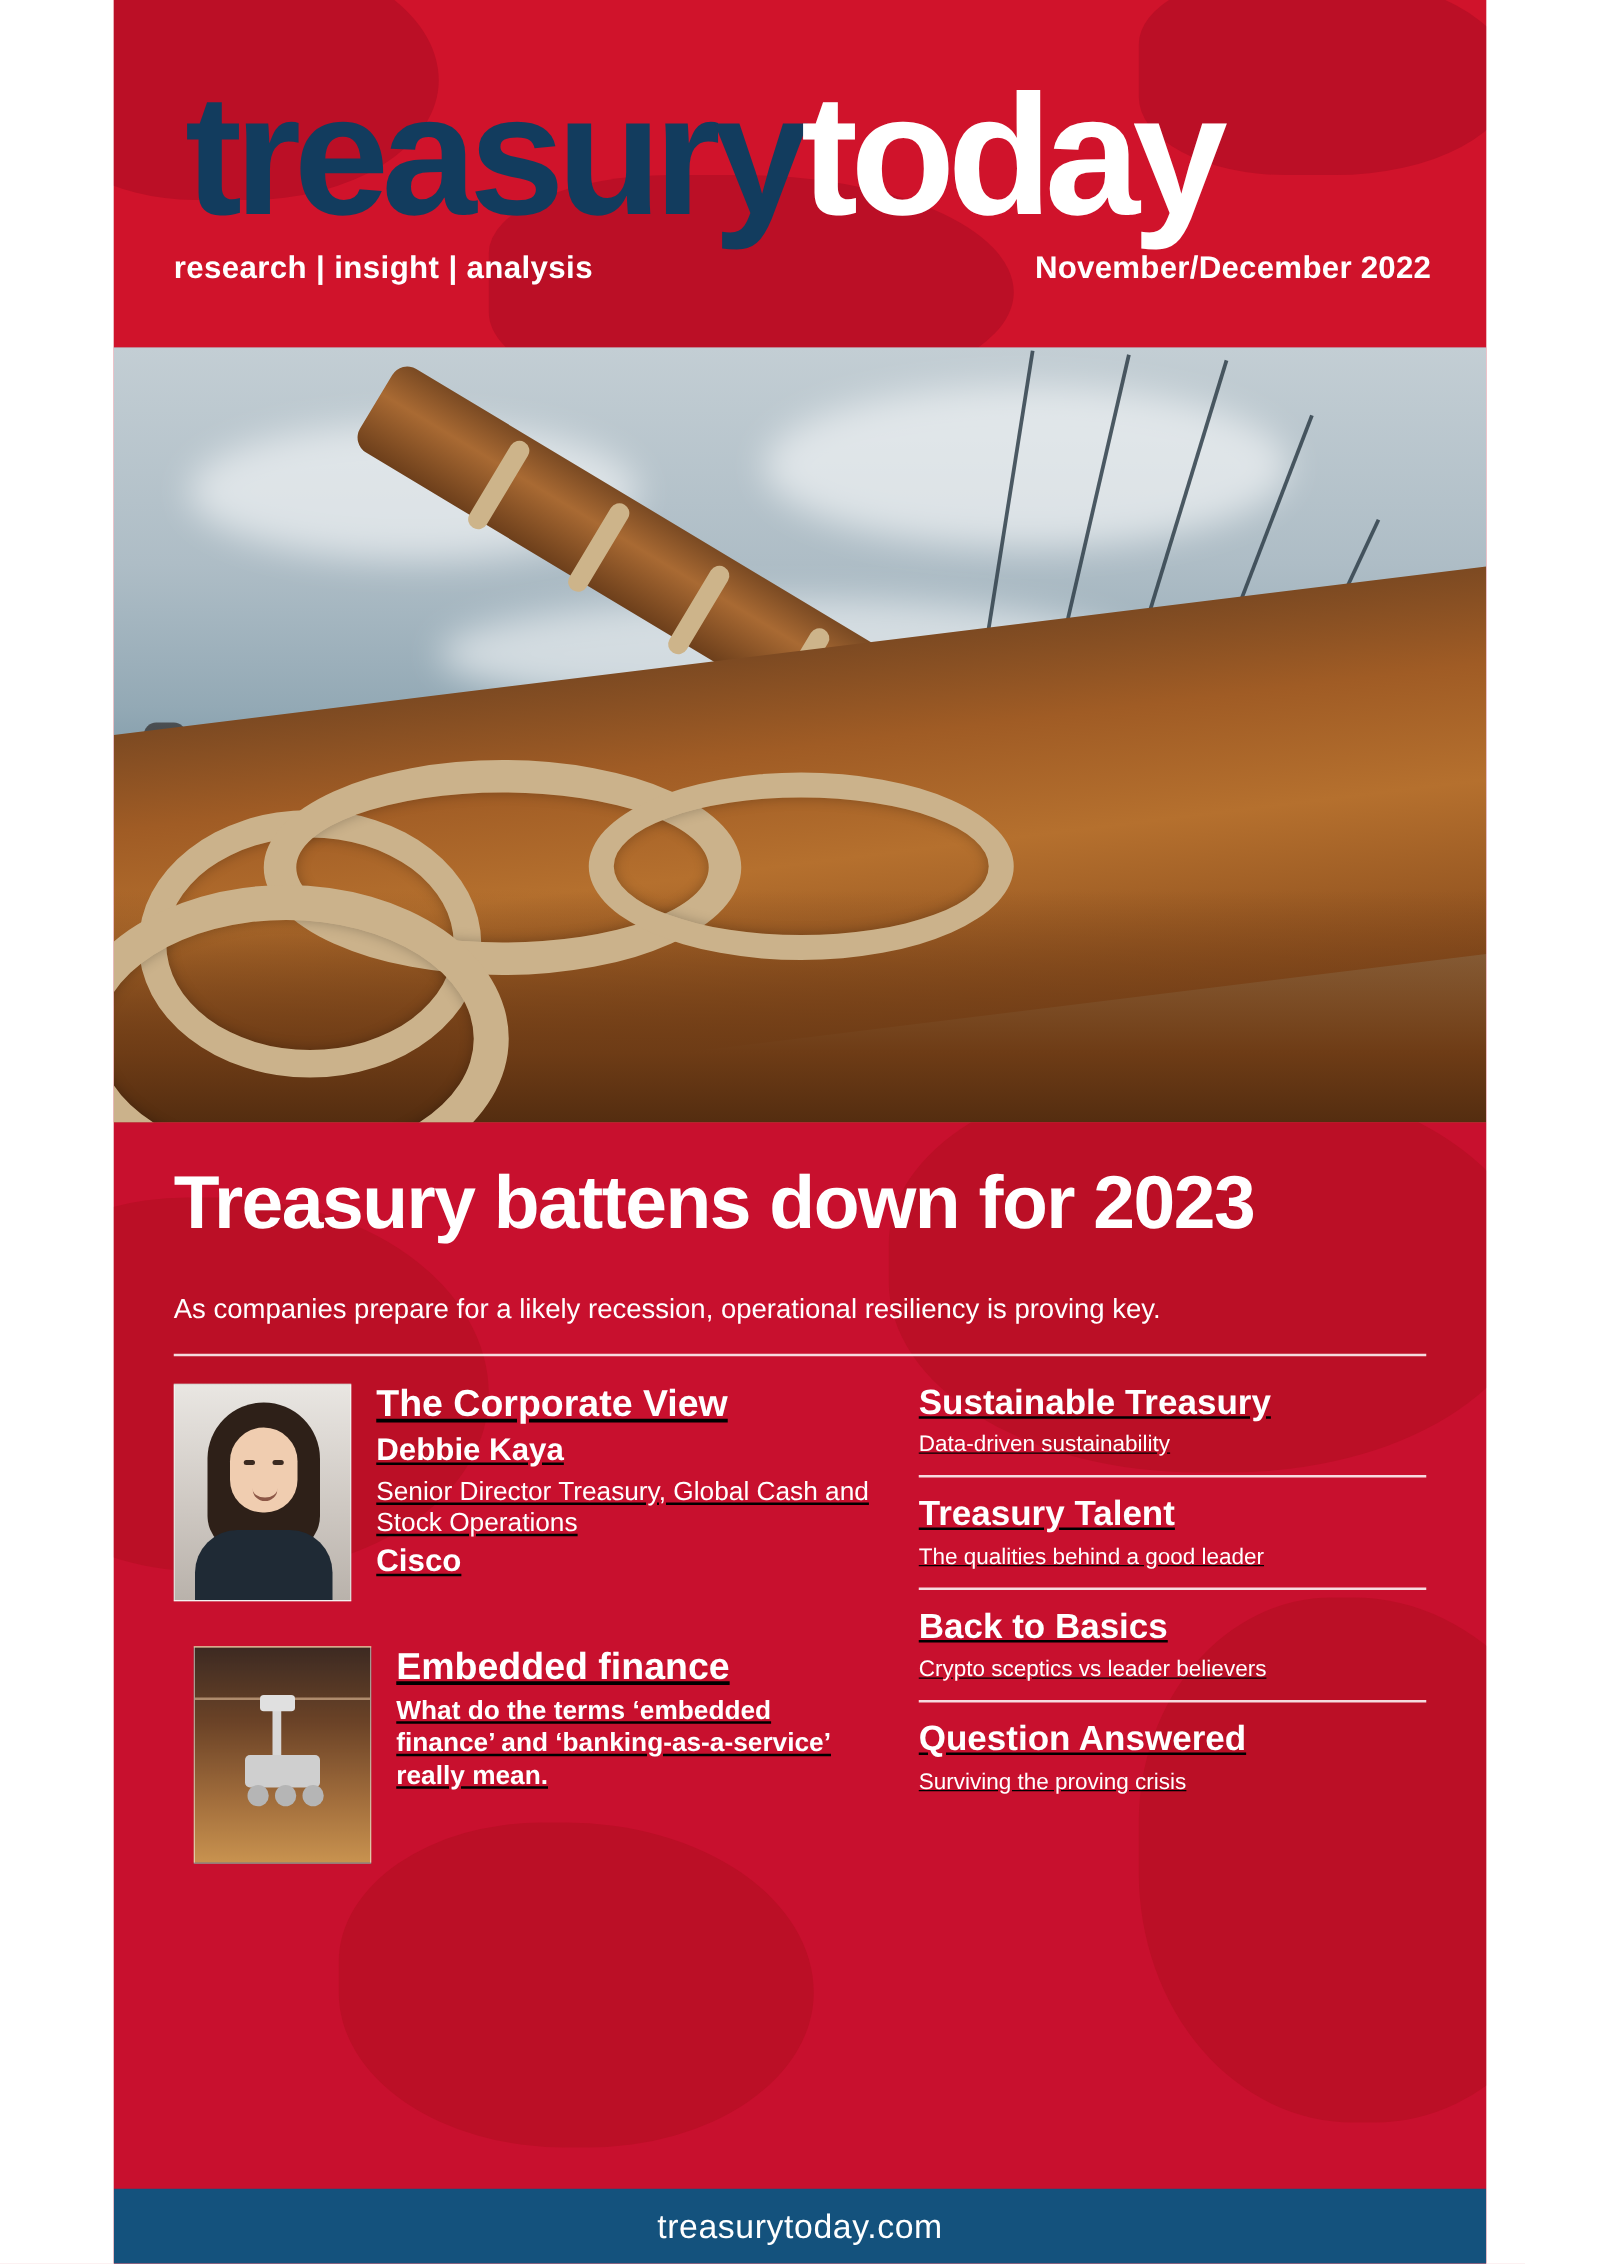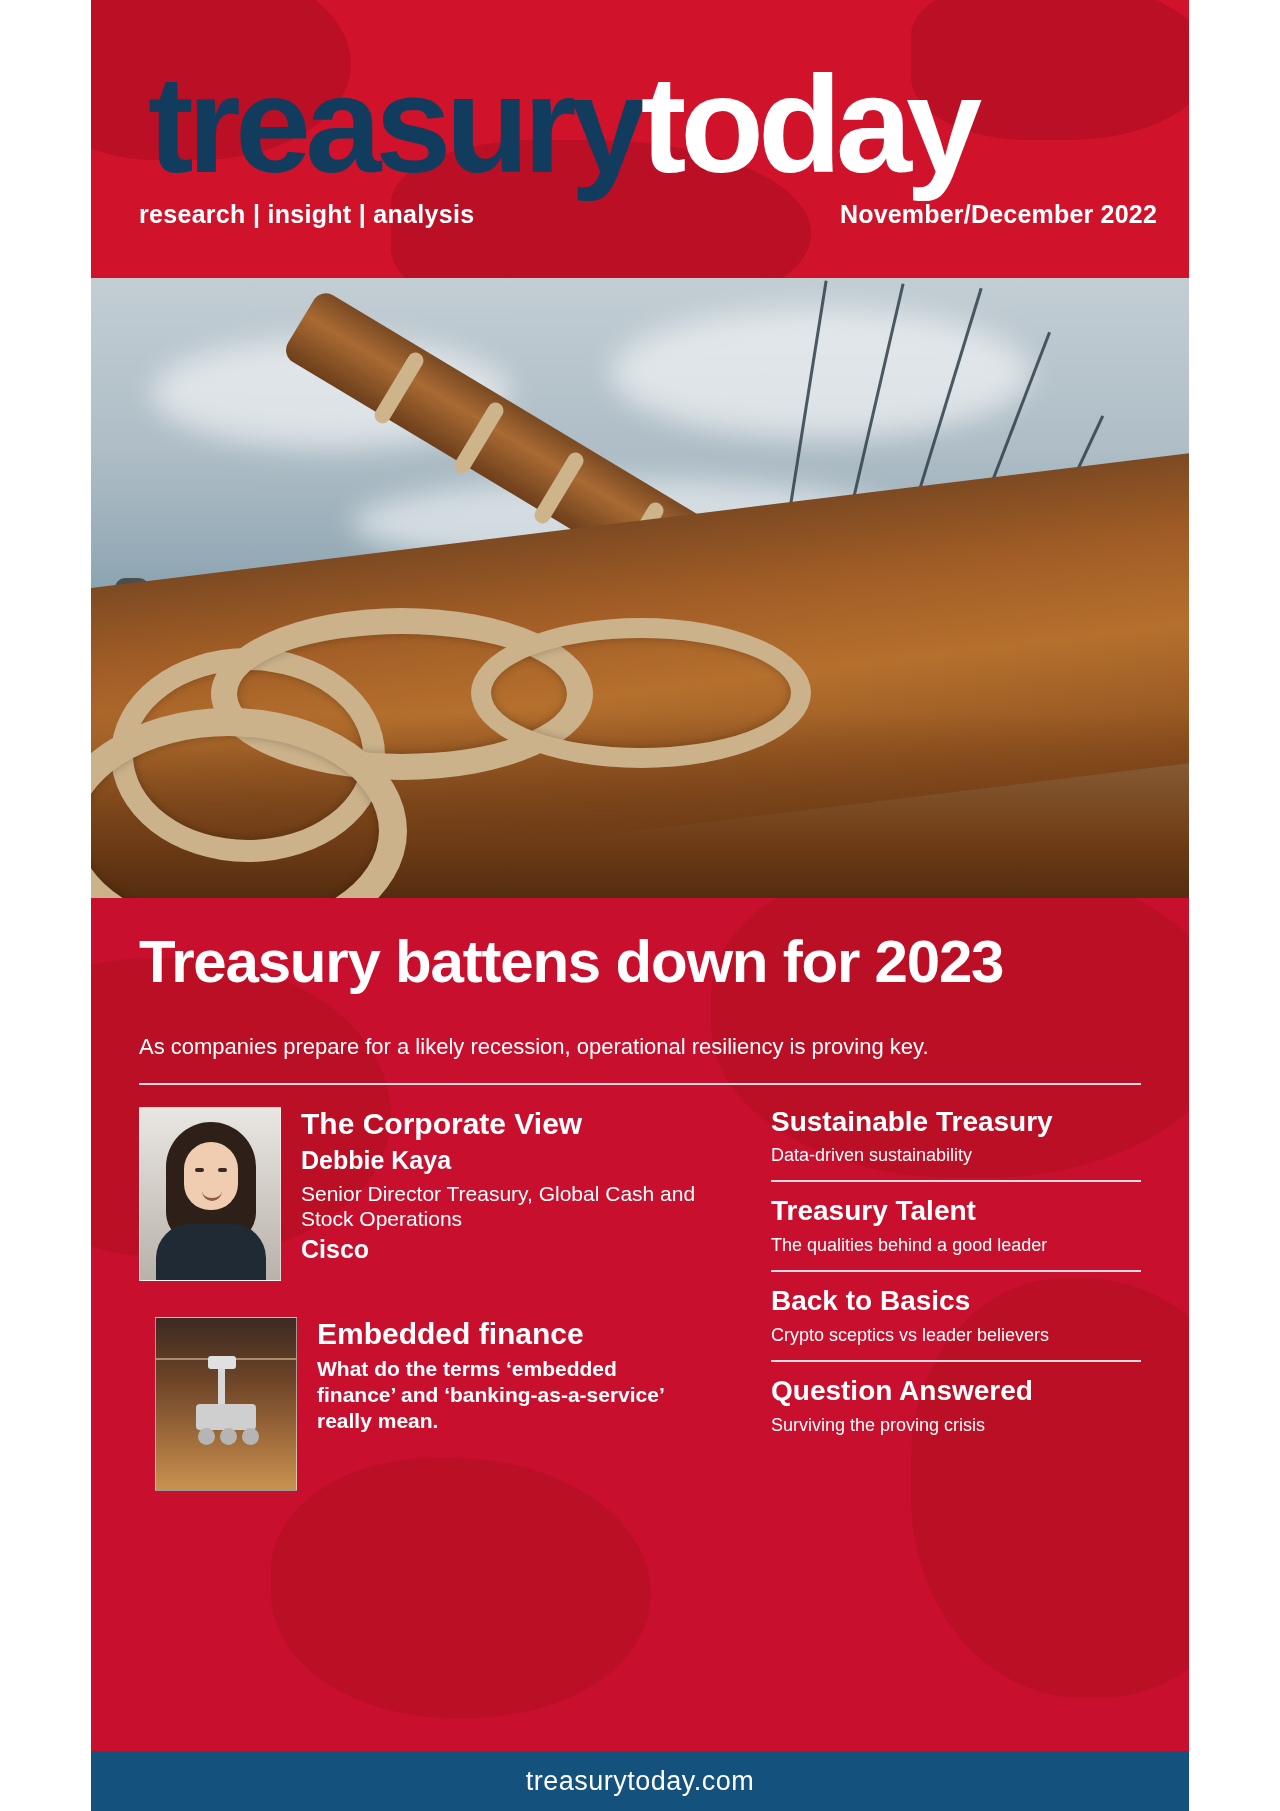--- a/index.html
+++ b/index.html
@@ -58,21 +58,21 @@
     position: absolute;
     left: 48px;
     top: 200px;
     color: #ffffff;
     font-size: 25px;
     font-weight: bold;
     letter-spacing: 0.3px;
   }
   .issue-date {
     position: absolute;
-    right: 32px;
+    right: 44px;
     top: 200px;
     color: #ffffff;
     font-size: 25px;
     font-weight: bold;
     letter-spacing: 0.2px;
   }
 
   
   .hero {
     position: relative;
@@ -179,22 +179,23 @@
     line-height: 1.25;
   }
   .rule {
     height: 2px;
     background: rgba(255,255,255,0.85);
     margin: 22px 0 0 0;
   }
 
   .columns {
     display: flex;
-    gap: 72px;
+    gap: 36px;
     margin-top: 22px;
+    text-decoration: underline;
   }
   .col-left { width: 560px; flex: none; }
   .col-right { flex: 1; }
 
   .feature {
     display: flex;
     gap: 20px;
   }
   .feature + .feature { margin-top: 36px; padding-left: 16px; }
   .thumb {

